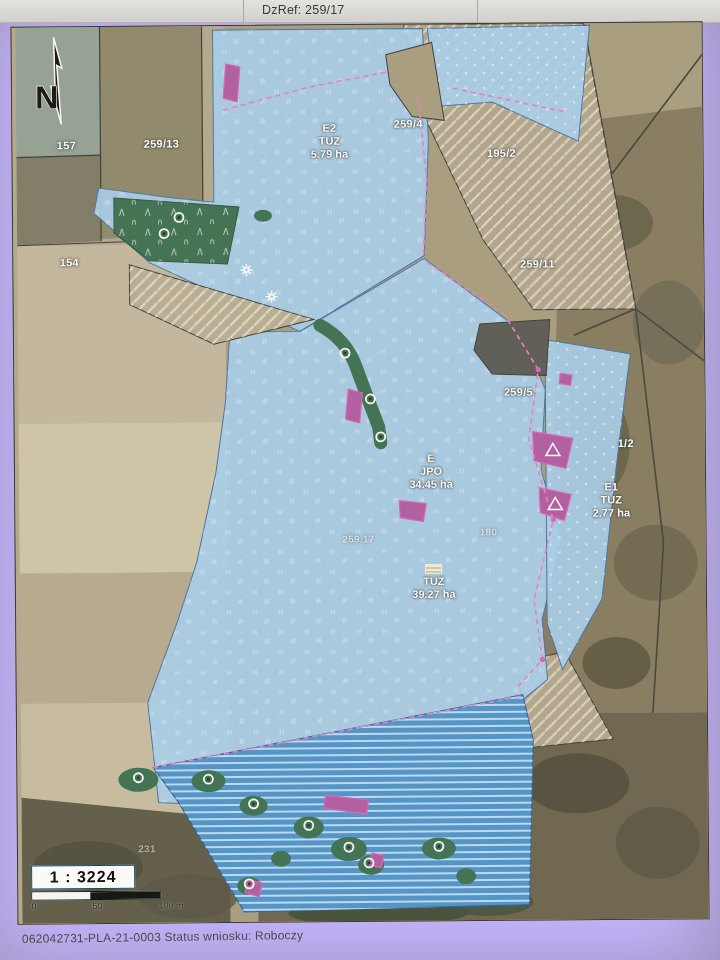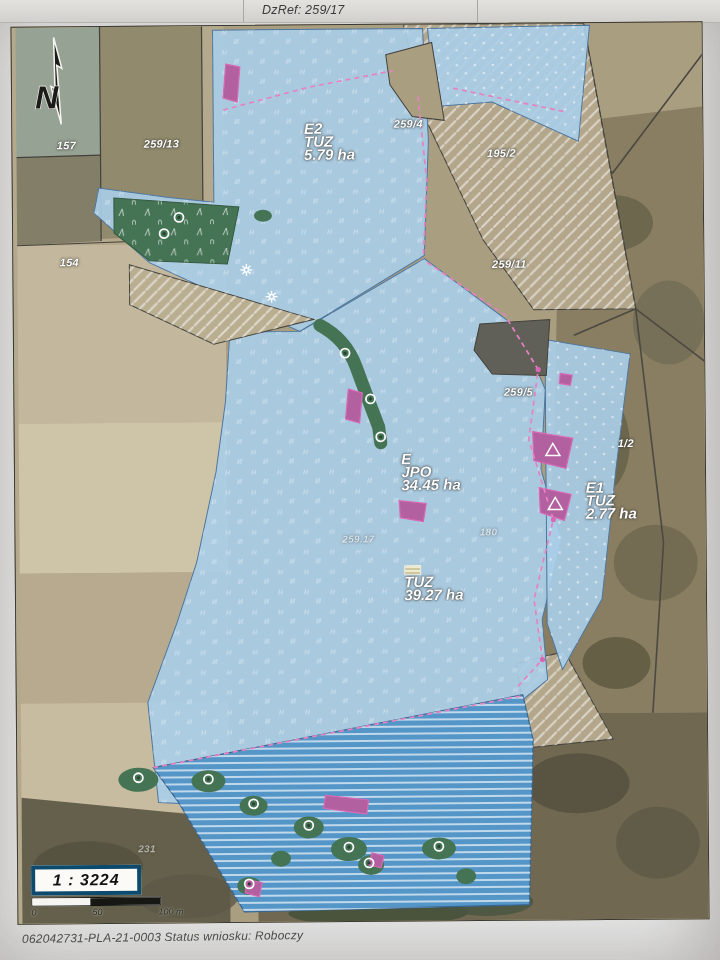--- a/index.html
+++ b/index.html
@@ -1,43 +1,43 @@
 <!DOCTYPE html>
 <html><head>
 <meta charset="utf-8">
 <style>
   html,body{margin:0;padding:0;background:#b8b6b3;font-family:"Liberation Sans",sans-serif;}
-  .page{position:relative;width:720px;height:960px;background:#e5e5e5;overflow:hidden;
-        box-shadow:inset 0 0 70px rgba(92,86,78,.28), inset -30px 10px 60px rgba(80,75,70,.12);font-style:italic;}
+  .page{position:relative;width:720px;height:960px;background:#c4b5fd;overflow:hidden;
+        box-shadow:inset 0 0 70px rgba(92,86,78,.28), inset -30px 10px 60px rgba(80,75,70,.12);}
   
   .header-strip{position:absolute;top:0;left:0;right:0;height:22px;
         background:linear-gradient(#e4e2de,#d2d0cc);border-bottom:1px solid #b6b4b0;}
   .hdr-div{position:absolute;top:0;bottom:0;width:1px;background:#a9a7a3;}
   .header-text{position:absolute;left:262px;top:3px;font-size:12.5px;color:#3b3b39;letter-spacing:.2px;}
   
   .photo{position:absolute;left:14px;top:24px;width:692px;height:898px;
         transform:rotate(-0.45deg);transform-origin:50% 50%;}
   .map-frame{position:absolute;inset:0;border:1.6px solid #3a3a35;overflow:hidden;background:#a89b7d;}
   svg.map{position:absolute;left:0;top:0;display:block;}
   
   .map-label{position:absolute;transform:translate(-50%,-50%);color:#fff;
         font-weight:bold;font-size:11px;white-space:nowrap;letter-spacing:.3px;
         text-shadow:0 0 3px rgba(45,45,40,.95),0 0 1px rgba(45,45,40,.9);margin-top:40px;}
   .map-label.faint{opacity:.5;font-weight:600;font-size:10px;}
-  .area-label{position:absolute;transform:translate(-50%,-50%);color:#fff;
-        font-weight:bold;font-size:15px;line-height:13px;white-space:nowrap;
+  .area-label{position:absolute;transform:translate(-50%,-50%);text-align:center;color:#fff;
+        font-weight:bold;font-size:11px;line-height:13px;white-space:nowrap;
         text-shadow:0 0 3px rgba(45,45,40,.95),0 0 1px rgba(45,45,40,.9);}
   .tuz-icon{display:inline-block;width:15px;height:8px;border:1px solid #f2eedd;border-radius:1px;
         background:repeating-linear-gradient(0deg,#cfc89e 0 2px,#efead0 2px 4px);vertical-align:middle;}
   
   .north{position:absolute;left:16px;top:7px;width:52px;height:98px;}
   
   .scalebar{position:absolute;left:13px;top:838px;width:160px;}
   .scale-ratio{width:102px;height:22px;background:#fbfaf7;color:#121210;font-weight:bold;
-        font-size:16px;line-height:22px;text-align:center;letter-spacing:1px;border:4px solid #0c4a6e;}
+        font-size:16px;line-height:22px;text-align:center;letter-spacing:1px;border:1px solid #0c4a6e;}
   .scale-track{margin-top:2px;width:130px;height:9px;display:flex;border:1.5px solid #14140f;
         box-sizing:border-box;background:#f6f5f1;}
   .scale-seg-white{flex:0 0 58px;background:#f6f5f1;}
   .scale-seg-black{flex:1;background:#171714;}
   .scale-ticks{width:152px;display:flex;justify-content:space-between;font-size:9px;color:#27271f;
         margin-top:1px;text-shadow:0 0 2px rgba(255,255,255,.8);}
   .footer-text{position:absolute;left:22px;top:932px;font-size:12px;color:#4b4b49;
         transform:rotate(-0.8deg);transform-origin:left center;letter-spacing:.2px;}
 </style>
 </head>
@@ -248,21 +248,21 @@
       <svg class="north" viewBox="0 0 52 98" xmlns="http://www.w3.org/2000/svg">
         <path d="M26,3 L34,34 L29,31 L33,90 L23,52 L27,54 Z" fill="#1b1b18" stroke="#f4f2ee" stroke-width="1.6"></path>
         <text x="7" y="74" font-size="32" font-weight="bold" fill="#1b1b18" stroke="#f4f2ee" stroke-width="1.2" paint-order="stroke" font-family="Liberation Sans, sans-serif">N</text>
       </svg>
 
       <div class="map-label" style="left:54px;top:78px">157</div>
       <div class="map-label" style="left:149px;top:77px">259/13</div>
       <div class="map-label" style="left:56px;top:195px">154</div>
       <div class="map-label" style="left:396px;top:59px">259/4</div>
       <div class="map-label" style="left:489px;top:89px">195/2</div>
-      <div class="map-label" style="left:496px;top:200px">259/11</div>
+      <div class="map-label" style="left:524px;top:200px">259/11</div>
       <div class="map-label" style="left:504px;top:328px">259/5</div>
       <div class="map-label" style="left:611px;top:380px">1/2</div>
       <div class="map-label faint" style="left:473px;top:468px">180</div>
       <div class="map-label faint" style="left:343px;top:474px">259.17</div>
       <div class="map-label faint" style="left:129px;top:782px">231</div>
 
       <div class="area-label" style="left:317px;top:116px">
         <div>E2</div>
         <div>TUZ</div>
         <div>5.79 ha</div>

